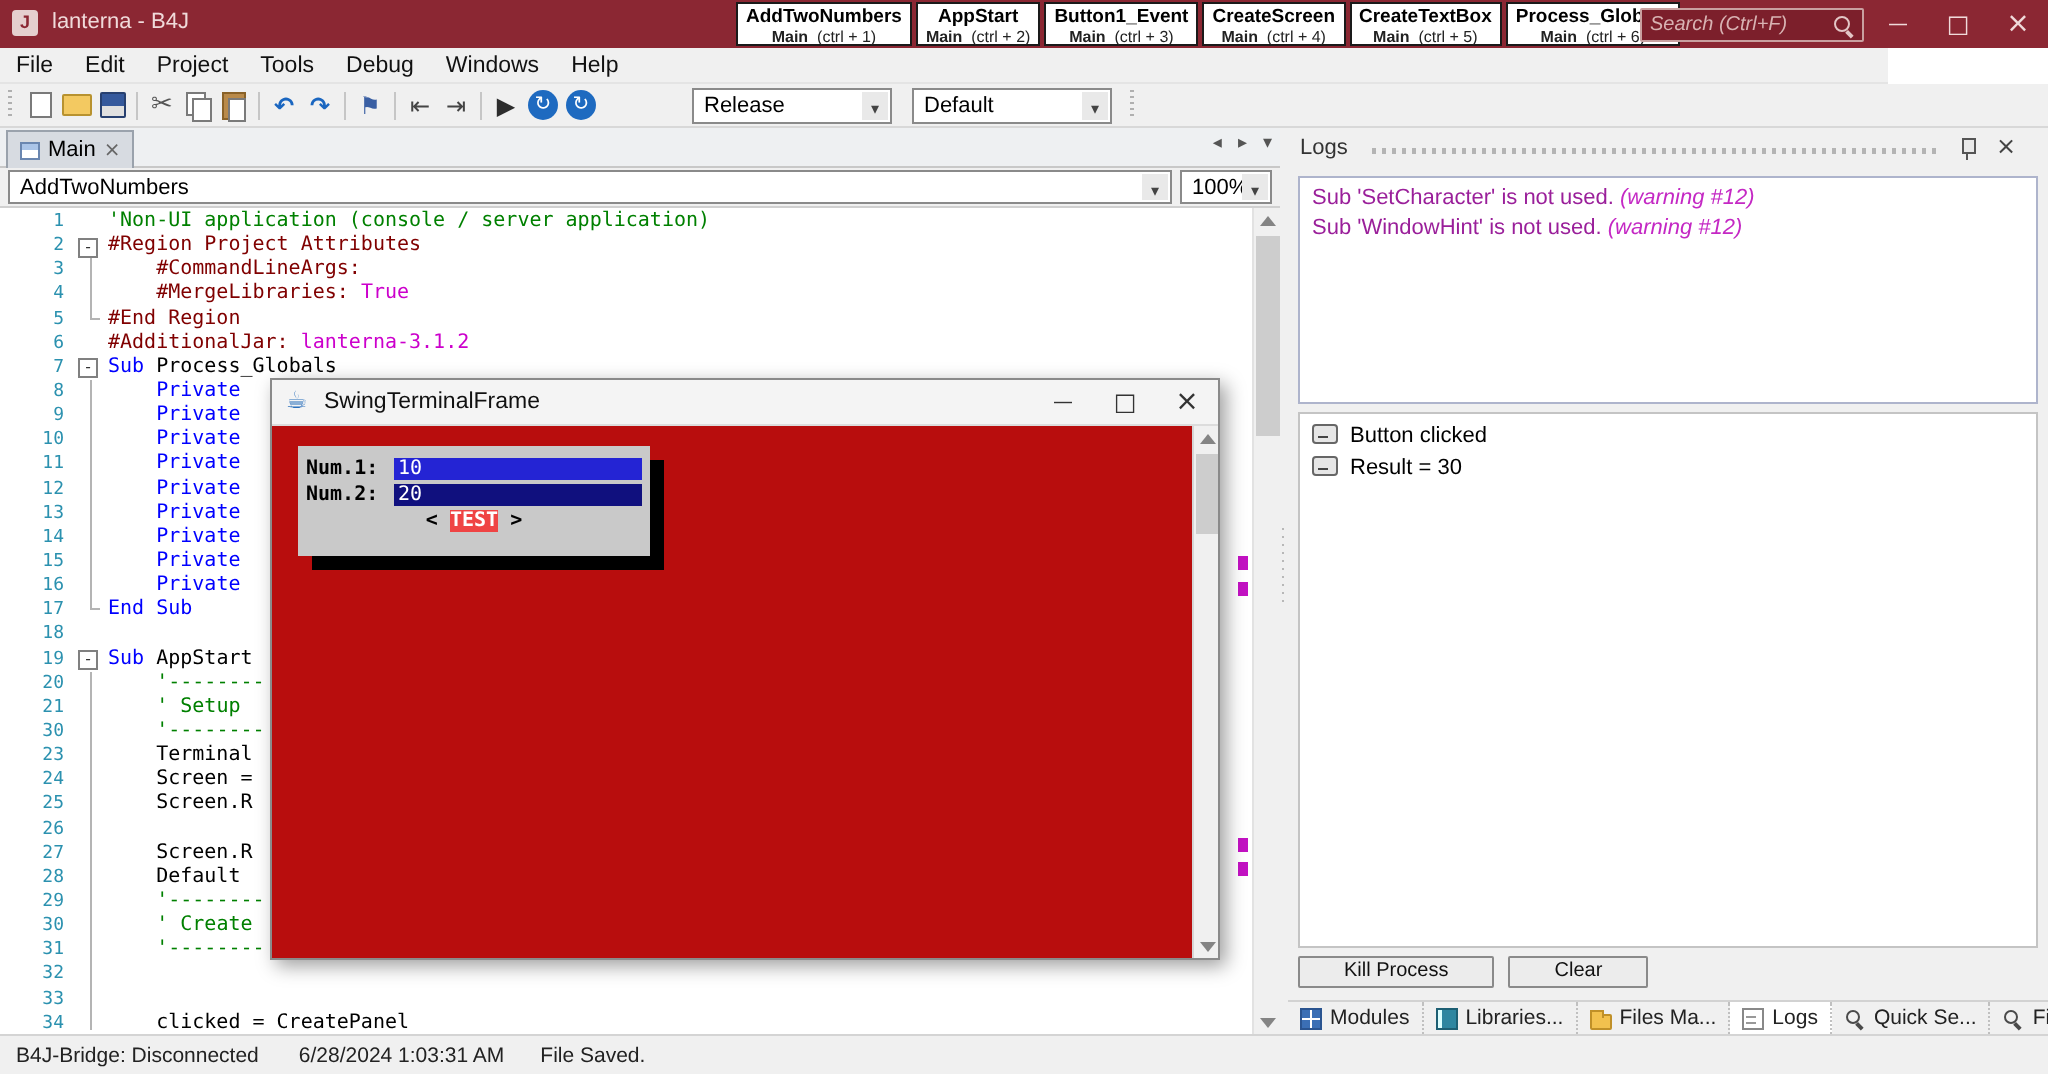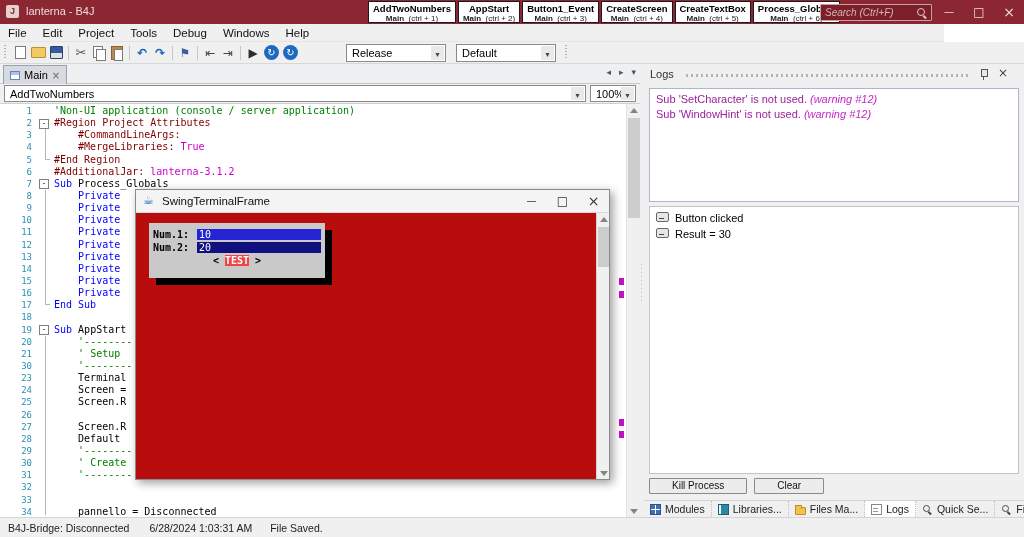--- a/index.html
+++ b/index.html
@@ -318,21 +318,21 @@
         <div class="cl"><span class="ln">24</span><span class="fm"></span><span class="code"><span class="tk-p">    Screen =</span></span></div>
         <div class="cl"><span class="ln">25</span><span class="fm"></span><span class="code"><span class="tk-p">    Screen.R</span></span></div>
         <div class="cl"><span class="ln">26</span><span class="fm"></span><span class="code"></span></div>
         <div class="cl"><span class="ln">27</span><span class="fm"></span><span class="code"><span class="tk-p">    Screen.R</span></span></div>
         <div class="cl"><span class="ln">28</span><span class="fm"></span><span class="code"><span class="tk-p">    Default</span></span></div>
         <div class="cl"><span class="ln">29</span><span class="fm"></span><span class="code"><span class="tk-p">    </span><span class="tk-c">'--------</span></span></div>
         <div class="cl"><span class="ln">30</span><span class="fm"></span><span class="code"><span class="tk-p">    </span><span class="tk-c">' Create</span></span></div>
         <div class="cl"><span class="ln">31</span><span class="fm"></span><span class="code"><span class="tk-p">    </span><span class="tk-c">'--------</span></span></div>
         <div class="cl"><span class="ln">32</span><span class="fm"></span><span class="code"></span></div>
         <div class="cl"><span class="ln">33</span><span class="fm"></span></div>
-        <div class="cl"><span class="ln">34</span><span class="fm"></span><span class="code"><span class="tk-p">    pannello = Disconnected</span></span></div>
+        <div class="cl"><span class="ln">34</span><span class="fm"></span><span class="code"><span class="tk-p">    clicked = CreatePanel</span></span></div>
       </div>
     <div class="fold-scope tick" id="scopeA"></div>
     <div class="fold-scope tick" id="scopeB"></div>
     <div class="fold-scope" id="scopeC"></div>
     <div class="edit-marker" id="em1"></div>
     <div class="edit-marker" id="em2"></div>
     <div class="edit-marker" id="em3"></div>
     <div class="edit-marker" id="em4"></div>
     <div id="editor-scrollbar">
       <span class="sb-btn tri-up" style="top:0"></span>

